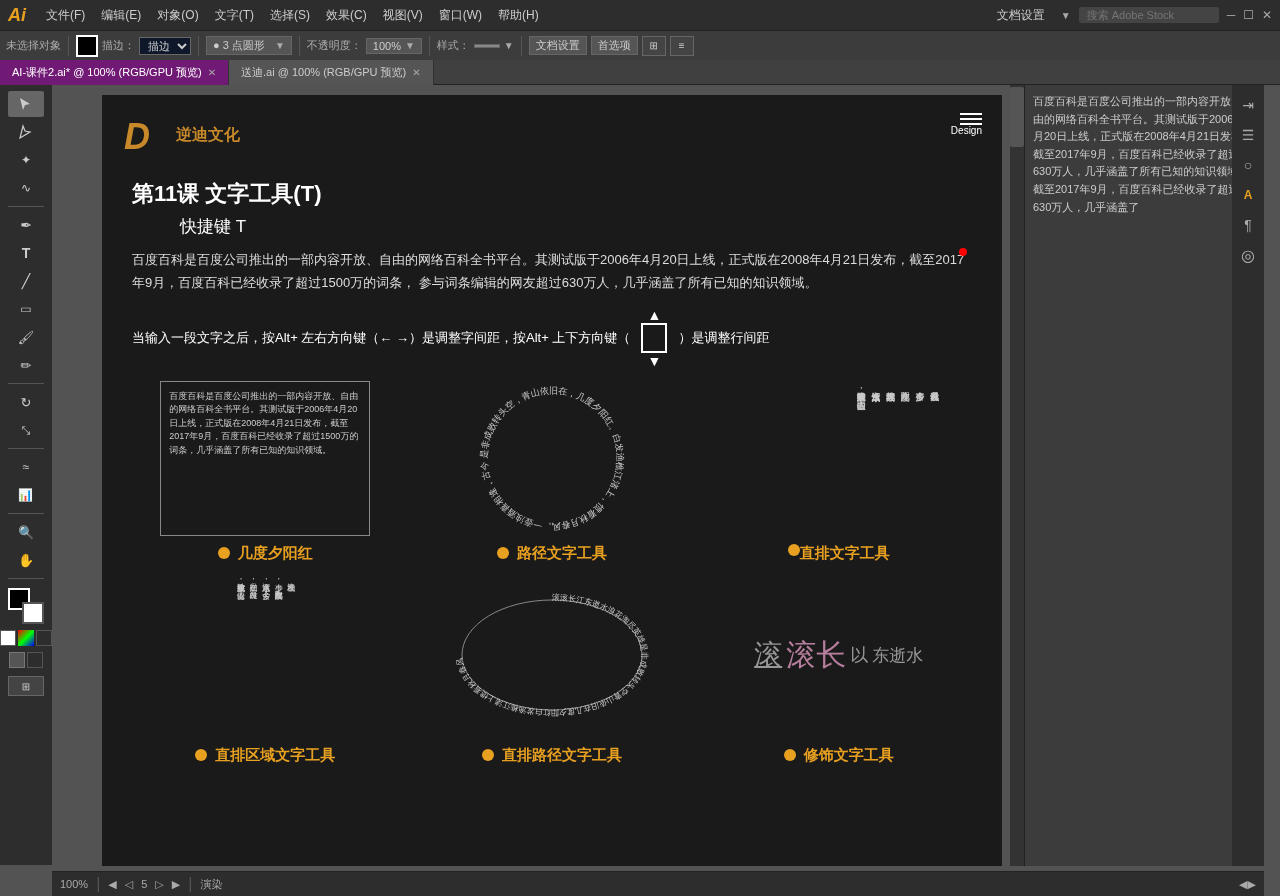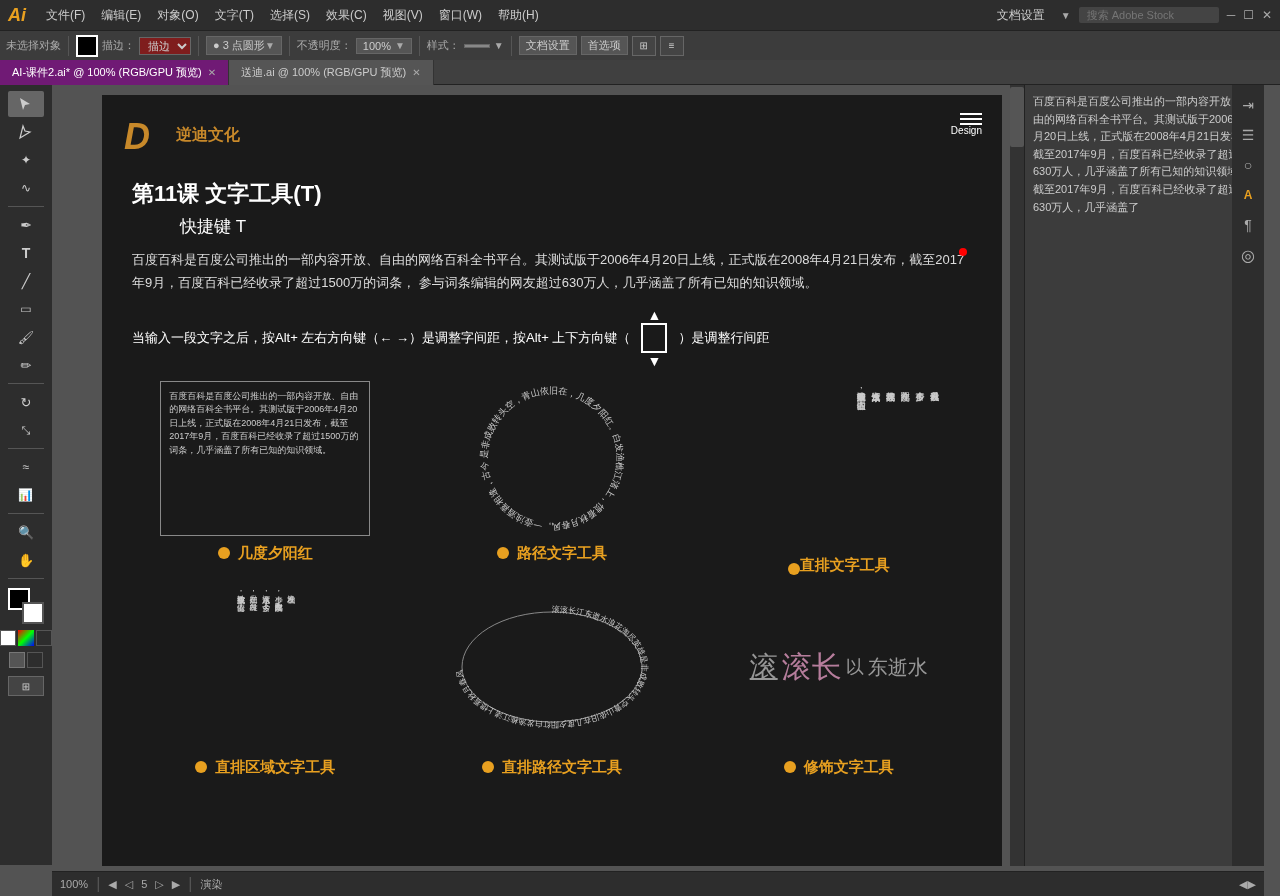--- a/index.html
+++ b/index.html
@@ -13,21 +13,21 @@
     .menu-logo { color: #e8a020; font-size: 18px; font-weight: bold; margin-right: 12px; font-style: italic; }
     .menu-item { color: #ccc; font-size: 12px; padding: 0 8px; cursor: pointer; white-space: nowrap; }
     .menu-right { margin-left: auto; display: flex; align-items: center; gap: 8px; }
     .menu-search { background: #444; border: none; color: #ccc; font-size: 11px; padding: 2px 8px; border-radius: 2px; width: 140px; }
 
     
     #toolbar {
       width: 100%; height: 30px; background: #3c3c3c; display: flex; align-items: center;
       padding: 0 6px; gap: 4px; position: absolute; top: 30px; left: 0; z-index: 100; border-top: 1px solid #222;
     }
-    .toolbar-select { background: #7f1d1d; border: 1px solid #666; color: #ccc; font-size: 11px; padding: 1px 4px; }
+    .toolbar-select { background: #0f172a; border: 1px solid #666; color: #ccc; font-size: 11px; padding: 1px 4px; }
     .toolbar-label { color: #aaa; font-size: 11px; }
     .toolbar-divider { width: 1px; height: 20px; background: #555; margin: 0 3px; }
     .toolbar-btn { background: #555; border: 1px solid #666; color: #ccc; font-size: 11px; padding: 1px 6px; cursor: pointer; }
 
     
     #tab-bar {
       width: 100%; height: 25px; background: #404040; display: flex; align-items: center;
       position: absolute; top: 60px; left: 0; z-index: 100; border-bottom: 1px solid #222;
     }
     .tab { height: 25px; padding: 0 12px; display: flex; align-items: center; font-size: 11px; color: #ccc; cursor: pointer; background: #555; border-right: 1px solid #333; gap: 6px; }
@@ -114,21 +114,21 @@
 
 <div id="toolbar">
   <span class="toolbar-label">未选择对象</span>
   <div class="toolbar-divider"></div>
   <div style="width:22px;height:22px;background:#000;border:2px solid #fff;flex-shrink:0;"></div>
   <span class="toolbar-label">描边：</span>
   <select class="toolbar-select">
     <option>描边</option>
   </select>
   <div class="toolbar-divider"></div>
-  <div style="background:#555;border:1px solid #666;padding:1px 6px;color:#ccc;font-size:11px;display:flex;align-items:center;gap:0;">
+  <div style="background:#555;border:1px solid #666;padding:1px 6px;color:#ccc;font-size:11px;display:flex;align-items:center;gap:10px;">
     <span>● 3 点圆形</span>
     <span style="color:#aaa;font-size:10px;">▼</span>
   </div>
   <div class="toolbar-divider"></div>
   <span class="toolbar-label">不透明度：</span>
   <div style="background:#555;border:1px solid #666;padding:1px 6px;color:#ccc;font-size:11px;display:flex;align-items:center;gap:4px;">
     <span>100%</span>
     <span style="color:#aaa;font-size:10px;">▼</span>
   </div>
   <div class="toolbar-divider"></div>
@@ -329,21 +329,21 @@
 
         <div style="flex:1;display:flex;flex-direction:column;align-items:center;">
           <div style="width:210px;height:155px;display:flex;justify-content:flex-end;padding:4px;gap:3px;overflow:hidden;">
             <span style="writing-mode:vertical-rl;font-size:9px;color:#ccc;line-height:1.3;">旧是非成败转头空，青山依旧在</span>
             <span style="writing-mode:vertical-rl;font-size:9px;color:#ccc;line-height:1.3;">滚滚长江东逝水</span>
             <span style="writing-mode:vertical-rl;font-size:9px;color:#ccc;line-height:1.3;">浪花淘尽英雄尝</span>
             <span style="writing-mode:vertical-rl;font-size:9px;color:#ccc;line-height:1.3;">几度夕阳红</span>
             <span style="writing-mode:vertical-rl;font-size:9px;color:#ccc;line-height:1.3;">古今多少事</span>
             <span style="writing-mode:vertical-rl;font-size:9px;color:#ccc;line-height:1.3;">惯看秋月春风</span>
           </div>
-          <div style="display:flex;align-items:flex-end;gap:0;margin-top:20px;">
+          <div style="display:flex;align-items:flex-start;gap:0;margin-top:8px;">
             <div class="dot-orange"></div>
             <span class="tool-title-text">直排文字工具</span>
           </div>
         </div>
 
       </div>
 
       <div style="display:flex;padding:10px 20px 0 20px;gap:0;">
 
         <div style="flex:1;display:flex;flex-direction:column;align-items:center;">
@@ -379,21 +379,21 @@
             <span class="tool-title-text">直排路径文字工具</span>
           </div>
         </div>
 
         <div style="flex:1;display:flex;flex-direction:column;align-items:center;">
           <div style="width:210px;height:165px;display:flex;align-items:center;justify-content:center;">
             <div style="display:flex;align-items:center;gap:4px;">
               <span style="font-size:28px;color:#ccc;font-family:'KaiTi','STKaiti',serif;text-decoration:underline;opacity:0.7;">滚</span>
               <span style="font-size:30px;color:#f9a8d4;font-family:'KaiTi','STKaiti',serif;opacity:0.7;">滚长</span>
               <span style="font-size:18px;color:#ccc;font-family:'KaiTi','STKaiti',serif;opacity:0.7;">以</span>
-              <span style="font-size:20px;color:#ccc;font-family:Liberation Serif, serif;opacity:0.7;">东逝水</span>
+              <span style="font-size:17px;color:#ccc;font-family:Liberation Serif, serif;opacity:0.7;">东逝水</span>
             </div>
           </div>
           <div style="display:flex;align-items:center;gap:8px;margin-top:8px;">
             <div class="dot-orange"></div>
             <span class="tool-title-text">修饰文字工具</span>
           </div>
         </div>
 
       </div>
 

